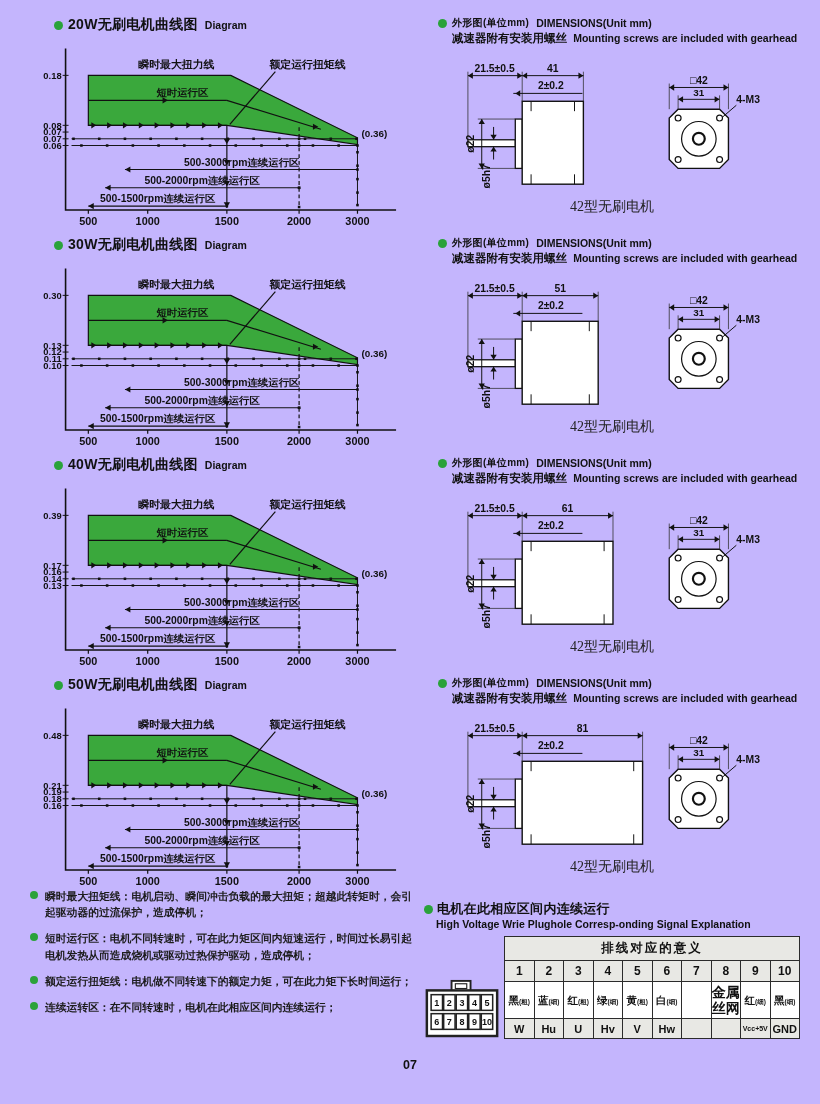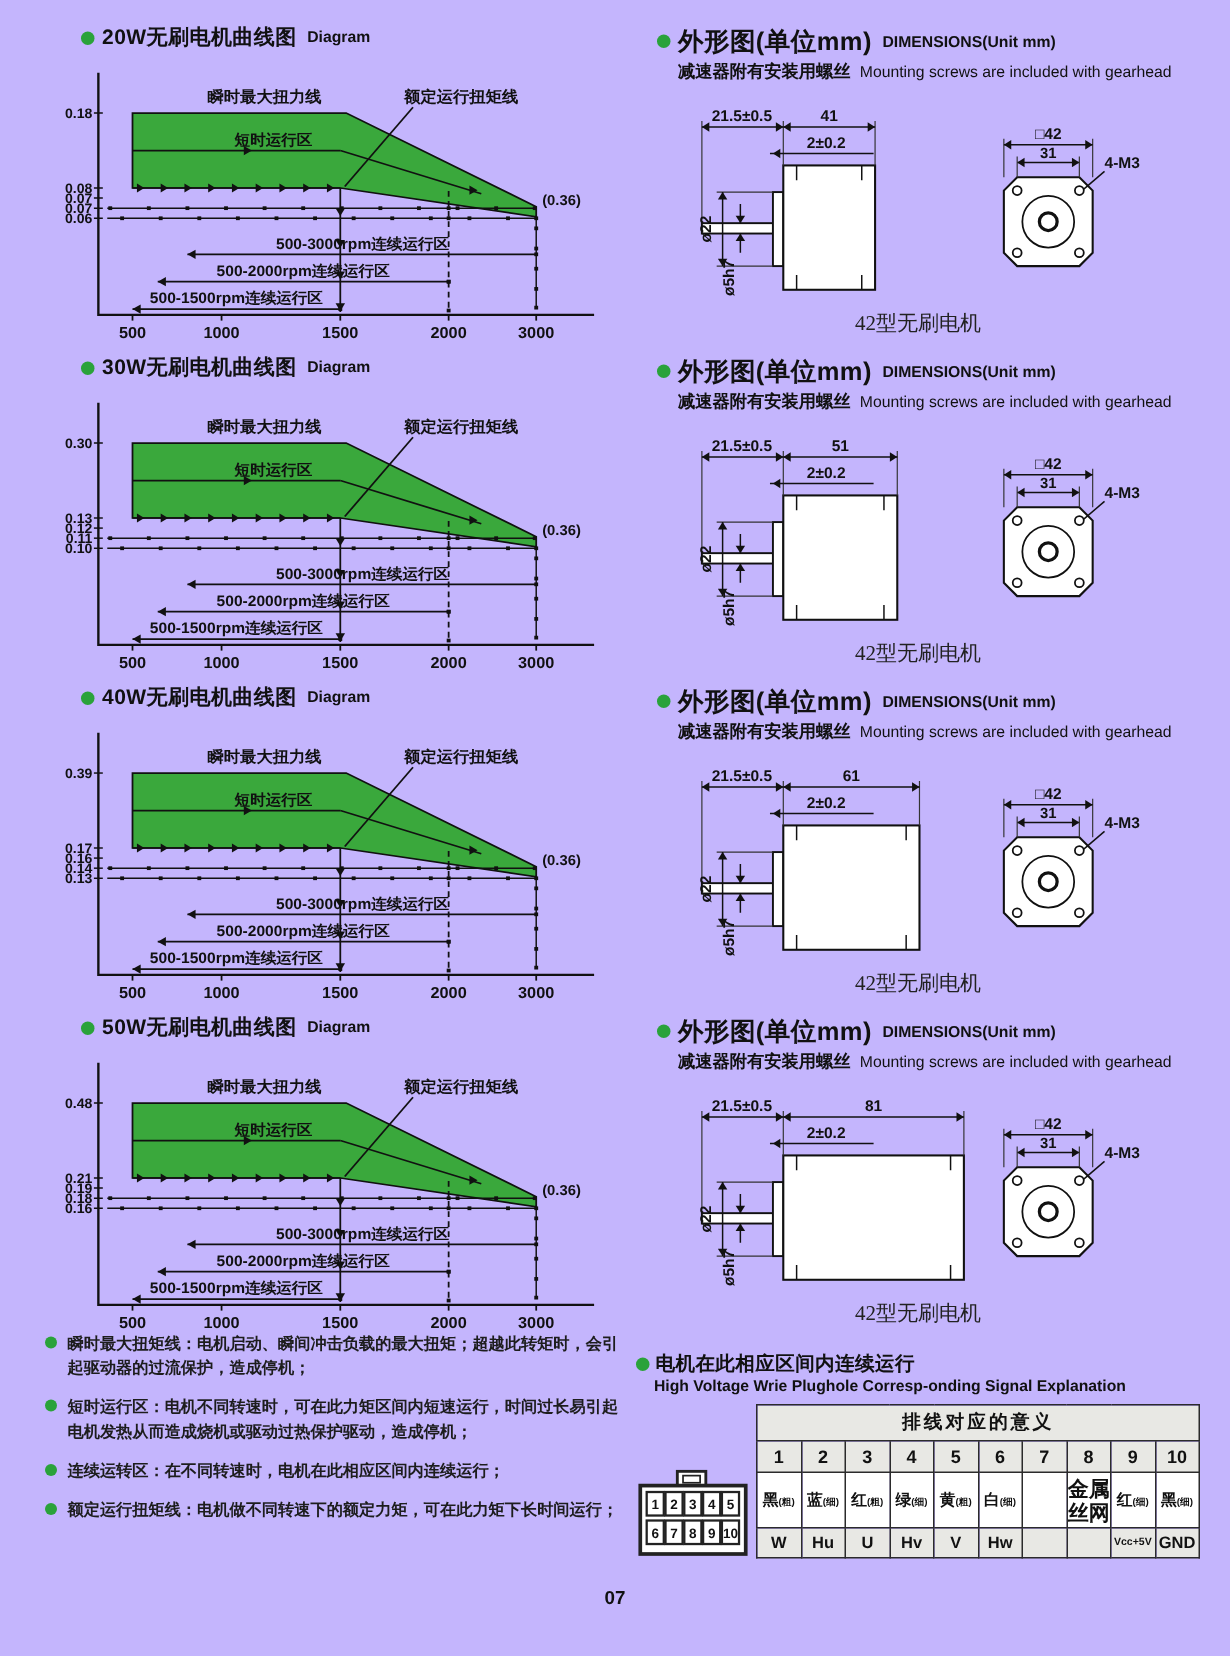--- a/index.html
+++ b/index.html
@@ -5,23 +5,23 @@
   html,body{margin:0;padding:0;background:#e9e9e9;}
   .page{position:relative;width:820px;height:1104px;margin:0 auto;background:#c4b5fd;
         font-family:"Liberation Sans","DejaVu Sans",sans-serif;color:#111;overflow:hidden;}
   .content{position:absolute;top:16px;left:20px;display:grid;grid-template-columns:402px 386px;grid-auto-rows:220px;}
   section{overflow:hidden;}
   .sec-header{display:flex;align-items:center;gap:5px;margin-left:34px;margin-bottom:1px;}
   .dim-sec .sec-header{margin-left:16px;}
   .bullet{width:9px;height:9px;border-radius:50%;background:var(--green,#2aa23a);flex:0 0 auto;}
   .t-cn{font-size:14px;font-weight:bold;letter-spacing:.3px;}
   .t-en{font-size:10.5px;font-weight:bold;margin-left:2px;text-align:center;}
-  .dim-sec .t-cn{font-size:17px;}
+  .dim-sec .t-cn{font-size:10px;}
   .dim-sub{margin-left:30px;margin-bottom:2px;font-size:11.5px;font-weight:bold;}
-  .dim-sub .sub-en{font-size:10.5px;font-weight:normal;margin-left:3px;}
+  .dim-sub .sub-en{font-size:10.5px;font-weight:bold;margin-left:3px;}
   .chart-svg{margin-left:6px;}
   .dim-svg{margin-left:2px;}
   .dim-caption{width:300px;margin-left:40px;text-align:center;
                font-family:"Liberation Serif","DejaVu Serif",serif;font-size:14px;color:#222;}
   .bottom{position:absolute;left:30px;top:888px;width:772px;display:flex;gap:8px;}
   .notes{width:386px;}
   .note{display:flex;gap:7px;margin-bottom:10px;}
   .note .dot{flex:0 0 auto;width:8px;height:8px;border-radius:50%;background:var(--green,#2aa23a);margin-top:3px;}
   .note .txt{font-size:10.8px;font-weight:bold;color:#1d1d1d;line-height:1.5;}
   .wiring{width:376px;margin-top:12px;}
@@ -762,25 +762,25 @@
       <div class="note">
         <span class="dot"></span>
         <span class="txt">瞬时最大扭矩线：电机启动、瞬间冲击负载的最大扭矩；超越此转矩时，会引起驱动器的过流保护，造成停机；</span>
       </div>
       <div class="note">
         <span class="dot"></span>
         <span class="txt">短时运行区：电机不同转速时，可在此力矩区间内短速运行，时间过长易引起电机发热从而造成烧机或驱动过热保护驱动，造成停机；</span>
       </div>
       <div class="note">
         <span class="dot"></span>
-        <span class="txt">连续运转区：在不同转速时，电机在此相应区间内连续运行；</span>
+        <span class="txt">额定运行扭矩线：电机做不同转速下的额定力矩，可在此力矩下长时间运行；</span>
       </div>
       <div class="note">
         <span class="dot"></span>
-        <span class="txt">额定运行扭矩线：电机做不同转速下的额定力矩，可在此力矩下长时间运行；</span>
+        <span class="txt">连续运转区：在不同转速时，电机在此相应区间内连续运行；</span>
       </div>
     </div>
     <div class="wiring">
       <div class="wiring-title">
         <span class="bullet"></span>
         <span class="t-cn">电机在此相应区间内连续运行</span>
       </div>
       <div class="wiring-en">High Voltage Wrie Plughole Corresp-onding Signal Explanation</div>
       <div class="wiring-body">
         <div id="connector-host">

